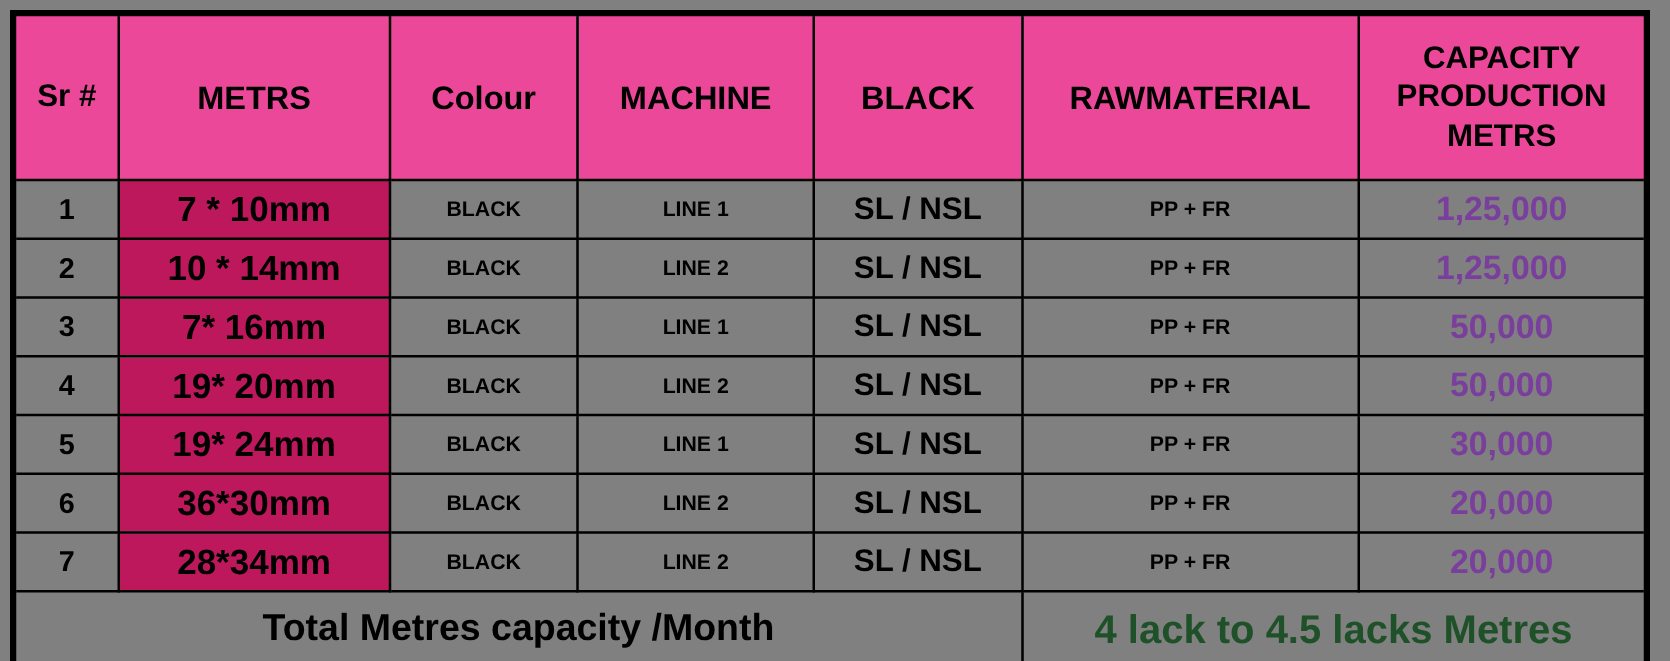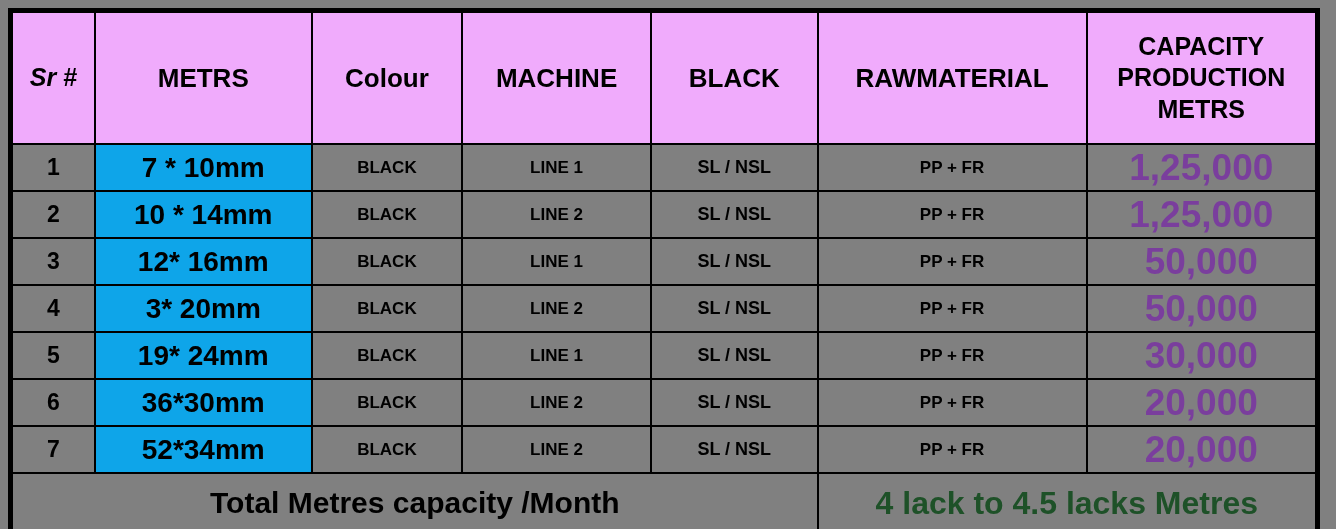--- a/index.html
+++ b/index.html
@@ -37,44 +37,44 @@
   
   col.c-sr      { width: 84px;  }
   col.c-size    { width: 216px; }
   col.c-colour  { width: 150px; }
   col.c-machine { width: 188px; }
   col.c-type    { width: 166px; }
   col.c-raw     { width: 268px; }
   col.c-cap     { width: 230px; }
 
   .hdr-row th {
-    background: #f0abfc;
+    background: #ec4899;
     height: 130px;
     font-weight: bold;
     font-size: 26px;
     line-height: 1.25;
   }
-  .hdr-row th.hdr-sr  { font-size: 25px; font-style: italic; }
+  .hdr-row th.hdr-sr  { font-size: 25px; }
   .hdr-row th.hdr-cap { font-size: 25px; padding: 0 14px; }
 
   .data-row td {
     background: #808080;
     height: 45px;
     font-weight: bold;
     font-size: 17px;
   }
   .data-row td.cell-size {
-    background: #0ea5e9;
+    background: #be185d;
     font-size: 28px;
   }
   .data-row td.cell-sr { font-size: 23px; }
-  .data-row td.cell-type { font-size: 18px; }
+  .data-row td.cell-type { font-size: 25px; }
   .data-row td.cell-capacity {
     color: #7A3E9D;
-    font-size: 37px;
+    font-size: 27px;
   }
   .footer-row td {
     background: #808080;
     height: 58px;
     font-weight: bold;
   }
   .footer-row td.total-label { font-size: 30px; }
   .footer-row td.total-value {
     font-size: 32px;
     color: #1E5128;
@@ -119,30 +119,30 @@
         <td class="cell-sr">2</td>
         <td class="cell-size">10 * 14mm</td>
         <td class="cell-colour">BLACK</td>
         <td class="cell-machine">LINE 2</td>
         <td class="cell-type">SL / NSL</td>
         <td class="cell-raw">PP + FR</td>
         <td class="cell-capacity">1,25,000</td>
       </tr>
       <tr class="data-row">
         <td class="cell-sr">3</td>
-        <td class="cell-size">12* 16mm</td>
+        <td class="cell-size">7* 16mm</td>
         <td class="cell-colour">BLACK</td>
         <td class="cell-machine">LINE 1</td>
         <td class="cell-type">SL / NSL</td>
         <td class="cell-raw">PP + FR</td>
         <td class="cell-capacity">50,000</td>
       </tr>
       <tr class="data-row">
         <td class="cell-sr">4</td>
-        <td class="cell-size">3* 20mm</td>
+        <td class="cell-size">19* 20mm</td>
         <td class="cell-colour">BLACK</td>
         <td class="cell-machine">LINE 2</td>
         <td class="cell-type">SL / NSL</td>
         <td class="cell-raw">PP + FR</td>
         <td class="cell-capacity">50,000</td>
       </tr>
       <tr class="data-row">
         <td class="cell-sr">5</td>
         <td class="cell-size">19* 24mm</td>
         <td class="cell-colour">BLACK</td>
@@ -155,21 +155,21 @@
         <td class="cell-sr">6</td>
         <td class="cell-size">36*30mm</td>
         <td class="cell-colour">BLACK</td>
         <td class="cell-machine">LINE 2</td>
         <td class="cell-type">SL / NSL</td>
         <td class="cell-raw">PP + FR</td>
         <td class="cell-capacity">20,000</td>
       </tr>
       <tr class="data-row">
         <td class="cell-sr">7</td>
-        <td class="cell-size">52*34mm</td>
+        <td class="cell-size">28*34mm</td>
         <td class="cell-colour">BLACK</td>
         <td class="cell-machine">LINE 2</td>
         <td class="cell-type">SL / NSL</td>
         <td class="cell-raw">PP + FR</td>
         <td class="cell-capacity">20,000</td>
       </tr>
       <tr class="footer-row">
         <td class="total-label" colspan="5">Total Metres capacity /Month</td>
         <td class="total-value" colspan="2">4 lack to 4.5 lacks Metres</td>
       </tr>

